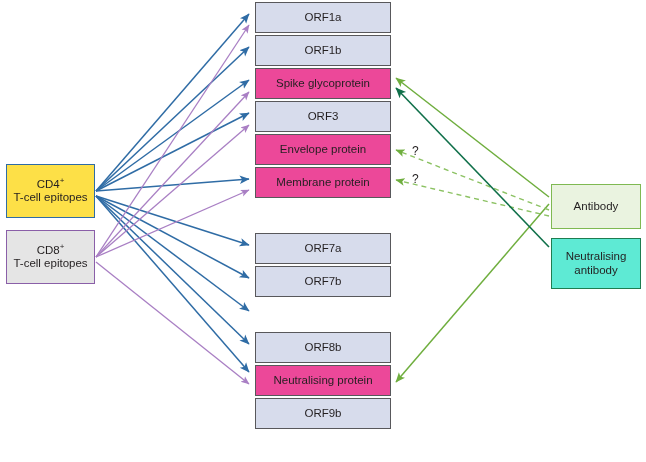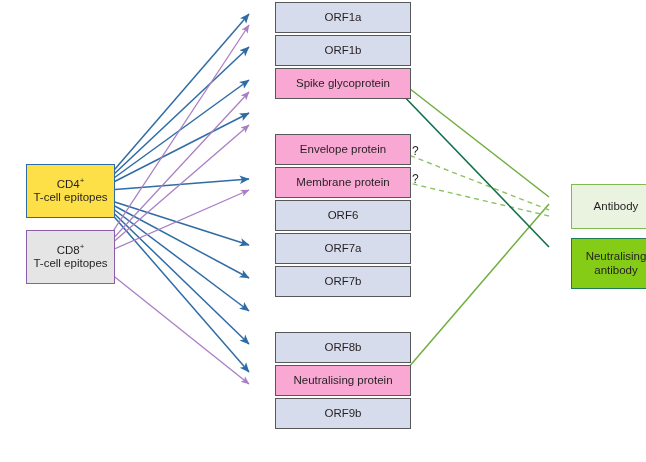--- a/index.html
+++ b/index.html
@@ -15,45 +15,44 @@
   .node{
     position:absolute;
     box-sizing:border-box;
     display:flex;
     align-items:center;
     justify-content:center;
     text-align:center;
     line-height:1.15;
     color:#231f20;
     z-index:3;
-    margin-left:20px;
   }
   .gene-box{
     left:255px;width:136px;height:31px;
     border:1.6px solid #58585b;
     font-size:11.5px;
   }
   .gene-box.orf{background:#d7dcec;}
-  .gene-box.struct{background:#f9a8d4;justify-content:center;}
+  .gene-box.struct{background:#ec4899;justify-content:center;}
   .side-box{font-size:11.5px;}
   #node-cd4{
     left:6px;top:164px;width:89px;height:54px;
     background:#fde047;border:1.6px solid #2f6ca5;
   }
   #node-cd8{
     left:6px;top:230px;width:89px;height:54px;
     background:#e5e5e5;border:1.6px solid #8a5fa8;
   }
   #node-antibody{
     left:551px;top:184px;width:90px;height:45px;
     background:#eaf3e0;border:1.6px solid #7fb952;
   }
   #node-neutralising{
     left:551px;top:238px;width:90px;height:51px;
-    background:#84cc16;border:1.6px solid #1e7d50;
+    background:#5eead4;border:1.6px solid #1e7d50;
   }
   .qmark{
     position:absolute;
     font-size:12px;
     color:#231f20;
     z-index:4;
   }
   #q1{left:412px;top:144px;}
   #q2{left:412px;top:172px;}
   sup{font-size:8px;vertical-align:super;line-height:0;}
@@ -117,28 +116,28 @@
 
   <div class="node gene-box orf" id="gene-0" style="top:2px">
       <span>ORF1a</span>
     </div>
   <div class="node gene-box orf" id="gene-1" style="top:35px">
       <span>ORF1b</span>
     </div>
   <div class="node gene-box struct" id="gene-2" style="top:68px">
       <span>Spike glycoprotein</span>
     </div>
+  <div class="node gene-box orf" id="gene-3" style="top:101px">
+      <span>ORF3</span>
+    </div>
   <div class="node gene-box struct" id="gene-4" style="top:134px">
       <span>Envelope protein</span>
     </div>
   <div class="node gene-box struct" id="gene-5" style="top:167px">
       <span>Membrane protein</span>
-    </div>
-  <div class="node gene-box orf" id="gene-6" style="top:200px">
-      <span>ORF6</span>
     </div>
   <div class="node gene-box orf" id="gene-7" style="top:233px">
       <span>ORF7a</span>
     </div>
   <div class="node gene-box orf" id="gene-8" style="top:266px">
       <span>ORF7b</span>
     </div>
   <div class="node gene-box orf" id="gene-10" style="top:332px">
       <span>ORF8b</span>
     </div>

